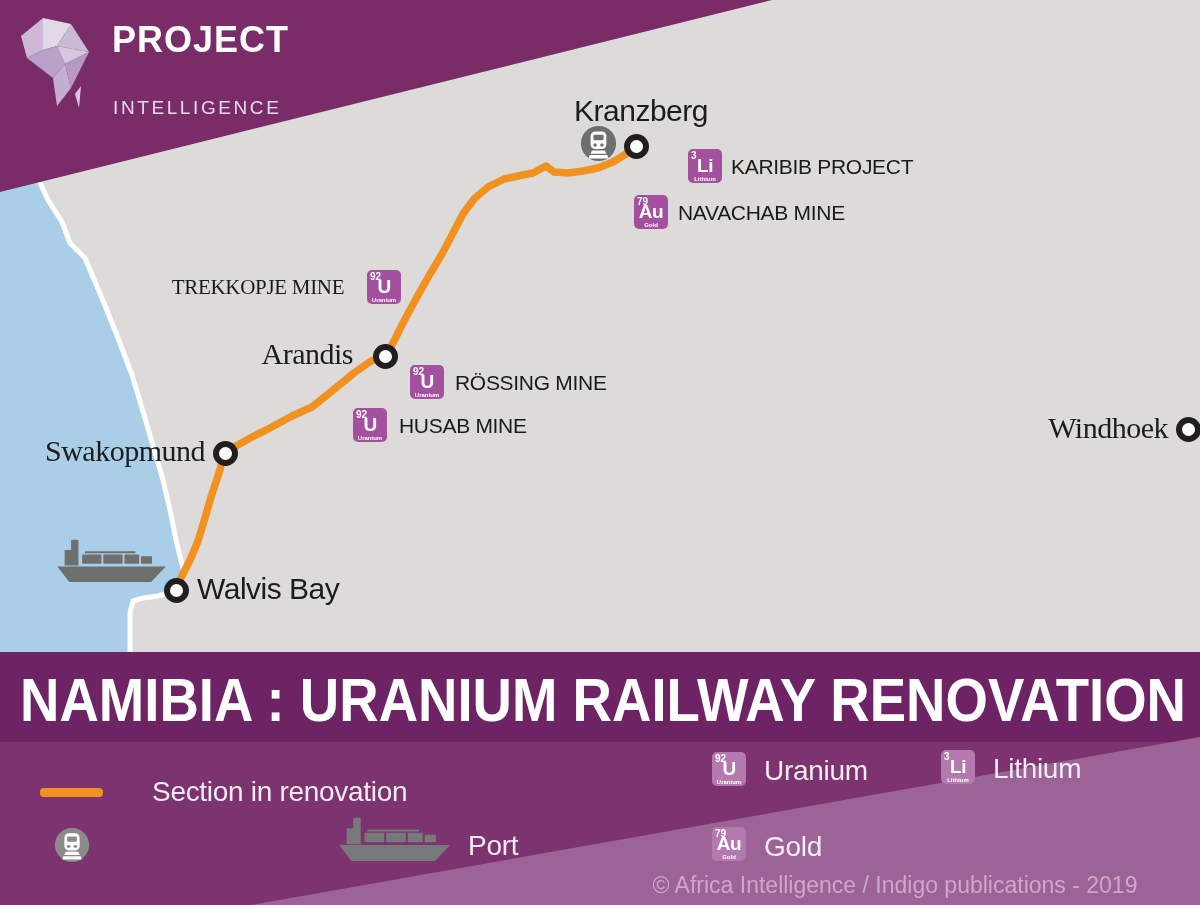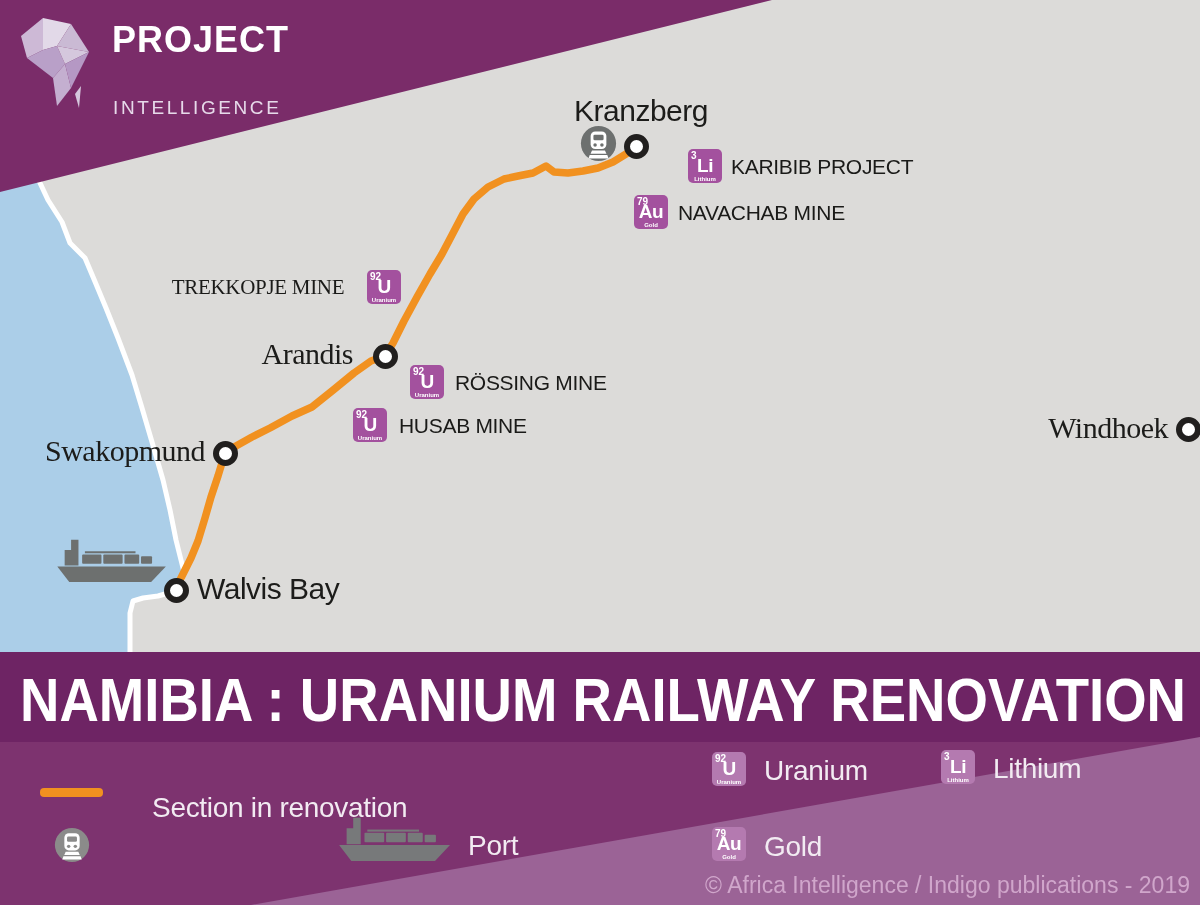--- a/index.html
+++ b/index.html
@@ -39,21 +39,21 @@
   
   .band-title{position:absolute;left:0;top:652px;width:1200px;height:90px;background:#6e2464;}
   .band-legend{position:absolute;left:0;top:742px;width:1200px;height:163px;background:#7d336f;}
   .band-wedge{position:absolute;left:0;top:652px;width:1200px;height:253px;background:#9b6396;
               clip-path:polygon(251px 253px,1200px 85px,1200px 253px);}
   .big-title{position:absolute;left:20px;top:664px;width:1250px;height:72px;line-height:72px;color:#fff;
              font-size:62px;font-weight:bold;letter-spacing:0px;white-space:nowrap;
              transform:scaleX(0.88);transform-origin:left center;}
   .legend-label{position:absolute;color:#f2ebf2;font-size:28px;letter-spacing:-0.3px;line-height:32px;white-space:nowrap;}
   .rail-swatch{position:absolute;left:40px;top:788px;width:63px;height:9px;border-radius:4px;background:#f19120;}
-  .copyright{position:absolute;left:600px;top:872px;width:590px;text-align:right;color:#d0a6cb;font-size:23px;letter-spacing:0;}
+  .copyright{position:absolute;left:600px;top:872px;width:590px;text-align:center;color:#d0a6cb;font-size:23px;letter-spacing:0;}
 </style>
 </head>
 <body>
 
 <div class="stage">
 
   <svg class="map" width="1200" height="660" viewBox="0 0 1200 660">
     <rect x="0" y="0" width="1200" height="660" fill="#dcdbd9"></rect>
     <polygon points="0,168 33,168 48,200 62,222 70,243 85,258 96,284 106,308 118,338 132,375 142,408 152,442 163,480 170,510 176,540 181,560 184,572 181,584 172,592 158,596 143,598 133,601 130,613 130,660 0,660" fill="#abcee8"></polygon>
     <polyline fill="none" stroke="#ffffff" stroke-width="5" stroke-linejoin="round" stroke-linecap="round" points="33,168 48,200 62,222 70,243 85,258 96,284 106,308 118,338 132,375 142,408 152,442 163,480 170,510 176,540 181,560 184,572 181,584 172,592 158,596 143,598 133,601 130,613 130,660"></polyline>
@@ -144,21 +144,21 @@
     <div class="logo-line3">INTELLIGENCE</div>
   </div>
 
   <div class="band-title"></div>
   <div class="band-legend"></div>
   <div class="band-wedge"></div>
 
   <div class="big-title">NAMIBIA : URANIUM RAILWAY RENOVATION</div>
 
   <div class="rail-swatch"></div>
-  <div class="legend-label" style="left:152px;top:776px;margin-top:16px;">Section in renovation</div>
+  <div class="legend-label" style="left:152px;top:776px;">Section in renovation</div>
 
   <svg class="abs" style="left:54px;top:827px;" width="36" height="36" viewBox="0 0 40 40">
     <circle cx="20" cy="20" r="19" fill="#8b8b8a"></circle>
     <rect x="11.5" y="7" width="17" height="19" rx="5" fill="#fff"></rect>
     <rect x="14.5" y="10.5" width="11" height="6" rx="1.5" fill="#8b8b8a"></rect>
     <circle cx="16.3" cy="21.5" r="1.9" fill="#8b8b8a"></circle>
     <circle cx="23.7" cy="21.5" r="1.9" fill="#8b8b8a"></circle>
     <polygon points="13,27.5 27,27.5 28.6,31 11.4,31" fill="#fff"></polygon>
     <polygon points="10.5,32.5 29.5,32.5 30.8,36.2 9.2,36.2" fill="#fff"></polygon>
   </svg>

